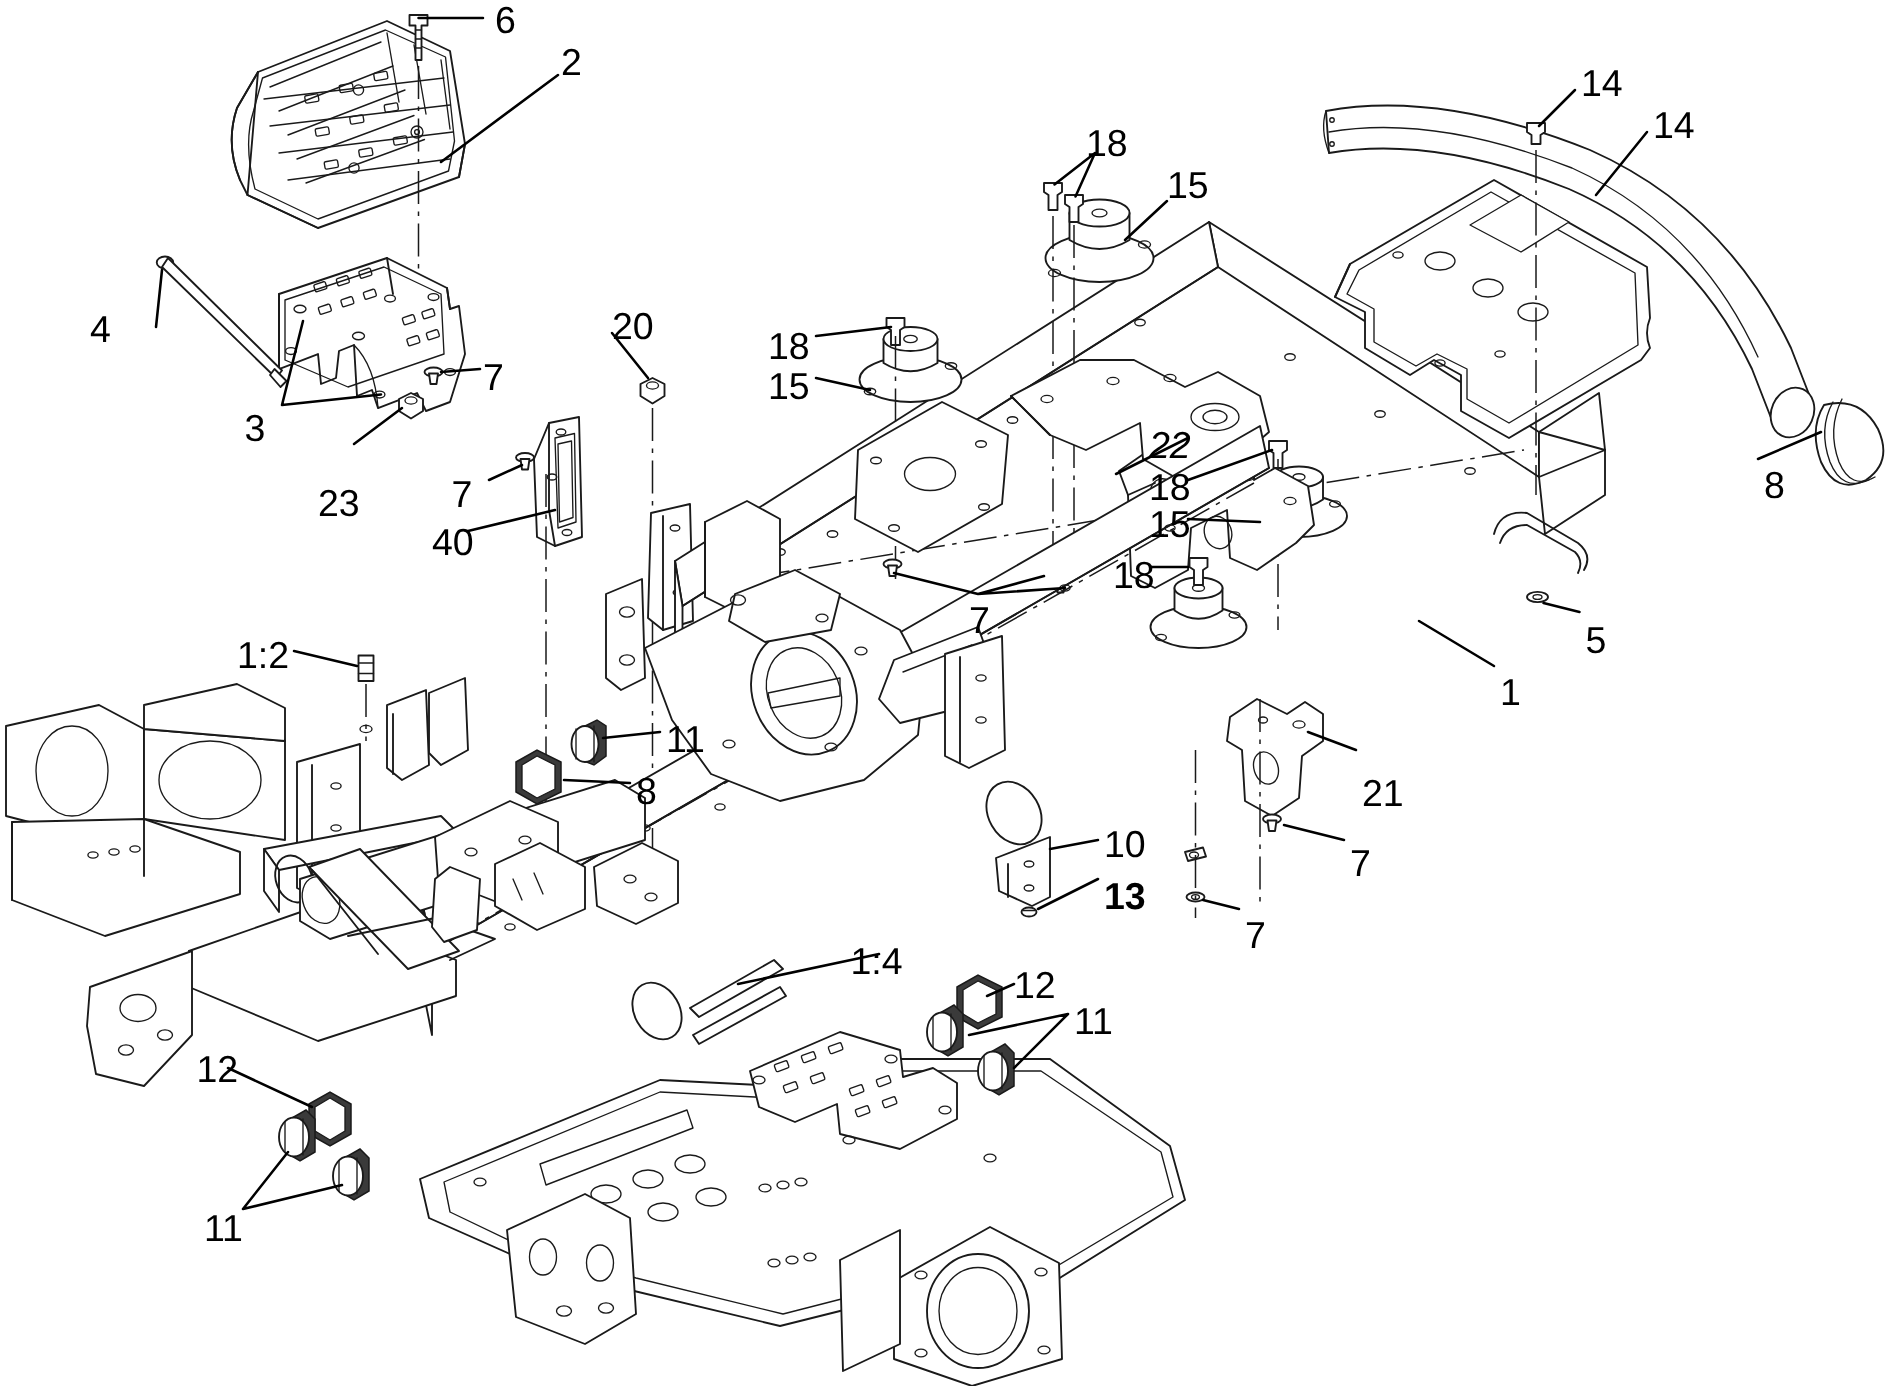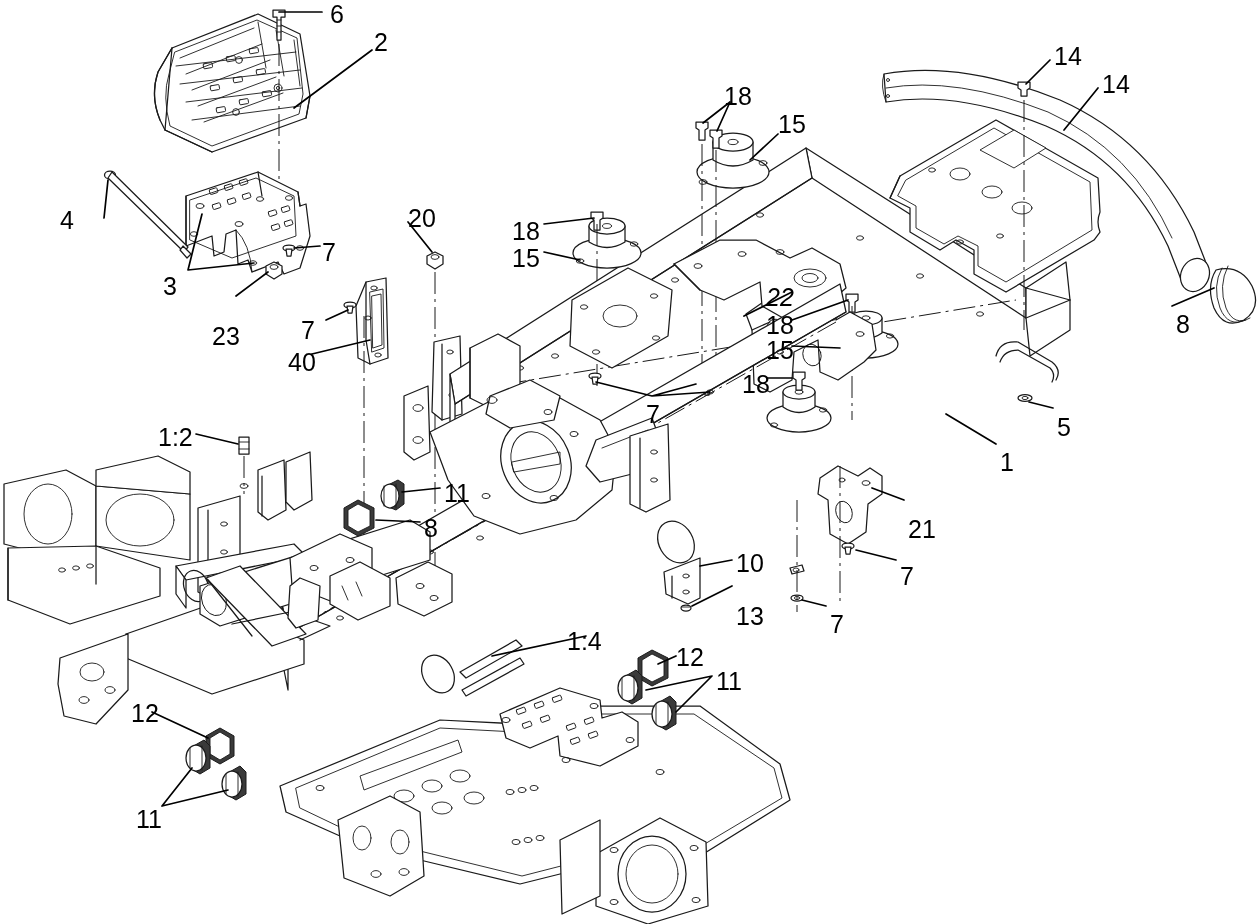--- a/index.html
+++ b/index.html
@@ -618,21 +618,21 @@
   <div class="lbl" style="left:766px;top:338px;">15</div>
   <div class="lbl" style="left:742px;top:372px;">18</div>
   <div class="lbl" style="left:646px;top:402px;">7</div>
   <div class="lbl" style="left:1057px;top:415px;">5</div>
   <div class="lbl" style="left:1000px;top:450px;">1</div>
   <div class="lbl" style="left:158px;top:425px;">1:2</div>
   <div class="lbl" style="left:444px;top:481px;">11</div>
   <div class="lbl" style="left:424px;top:516px;">8</div>
   <div class="lbl" style="left:908px;top:505px;margin-top:12px;">21</div>
   <div class="lbl" style="left:736px;top:551px;text-align:right;">10</div>
-  <div class="lbl" style="left:736px;top:604px;">13</div>
+  <div class="lbl" style="left:736px;top:586px;font-weight:bold;">13</div>
   <div class="lbl" style="left:900px;top:564px;">7</div>
   <div class="lbl" style="left:830px;top:612px;">7</div>
   <div class="lbl" style="left:567px;top:629px;">1:4</div>
   <div class="lbl" style="left:676px;top:645px;">12</div>
   <div class="lbl" style="left:716px;top:669px;">11</div>
   <div class="lbl" style="left:131px;top:701px;">12</div>
   <div class="lbl" style="left:136px;top:807px;">11</div>
 
 </div>
 

